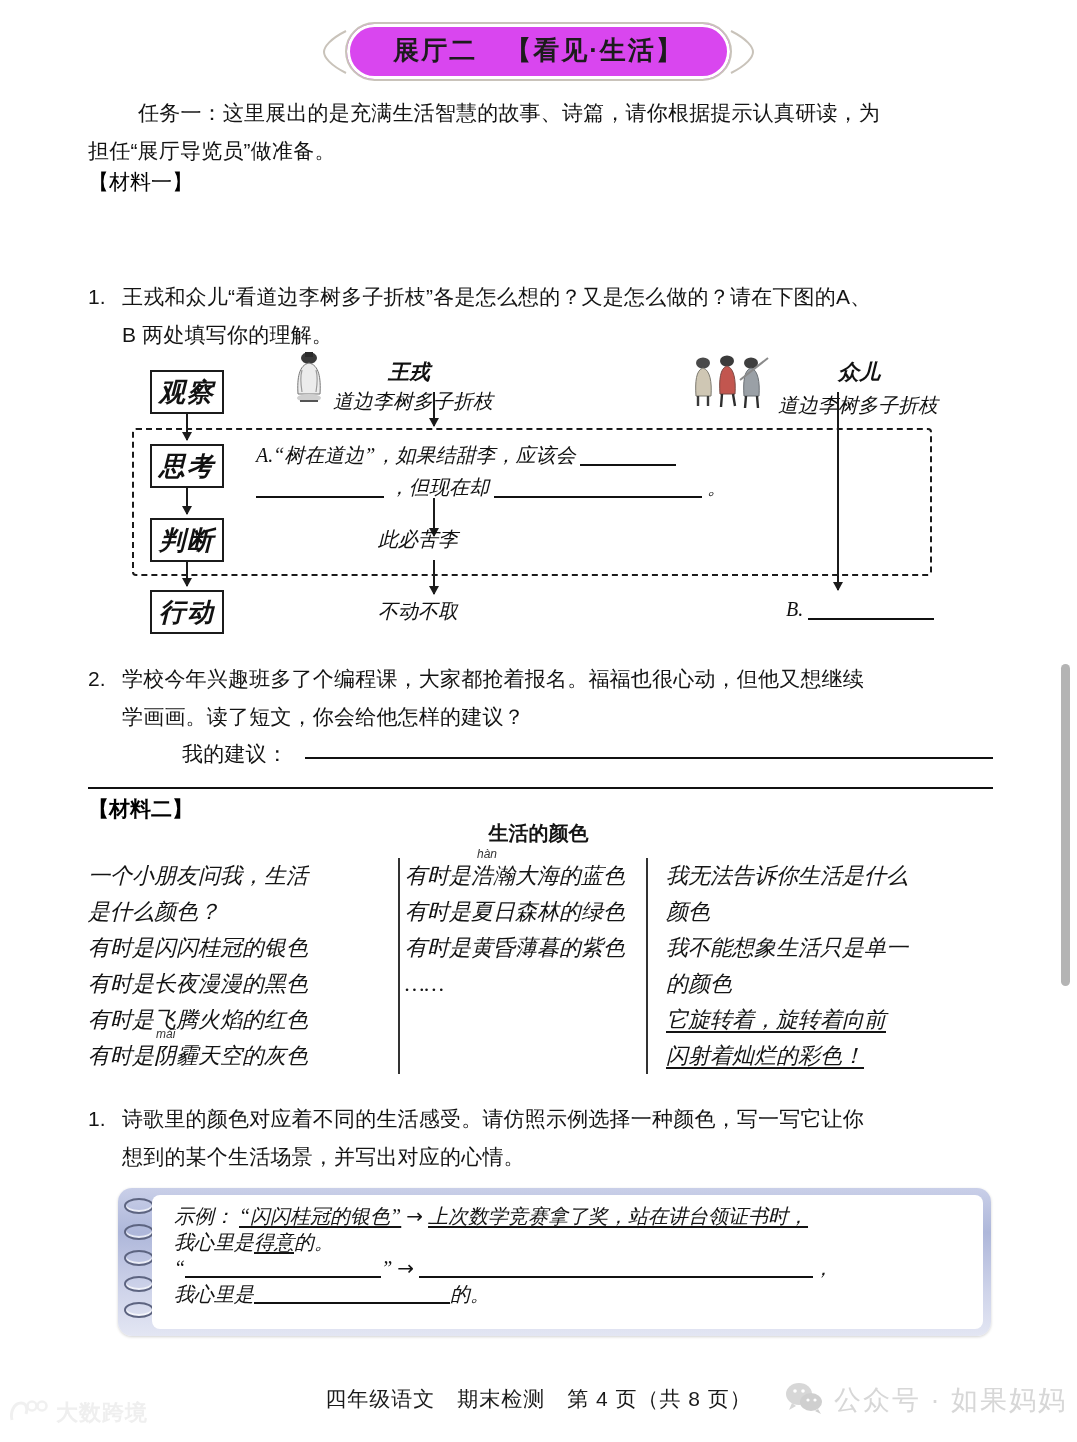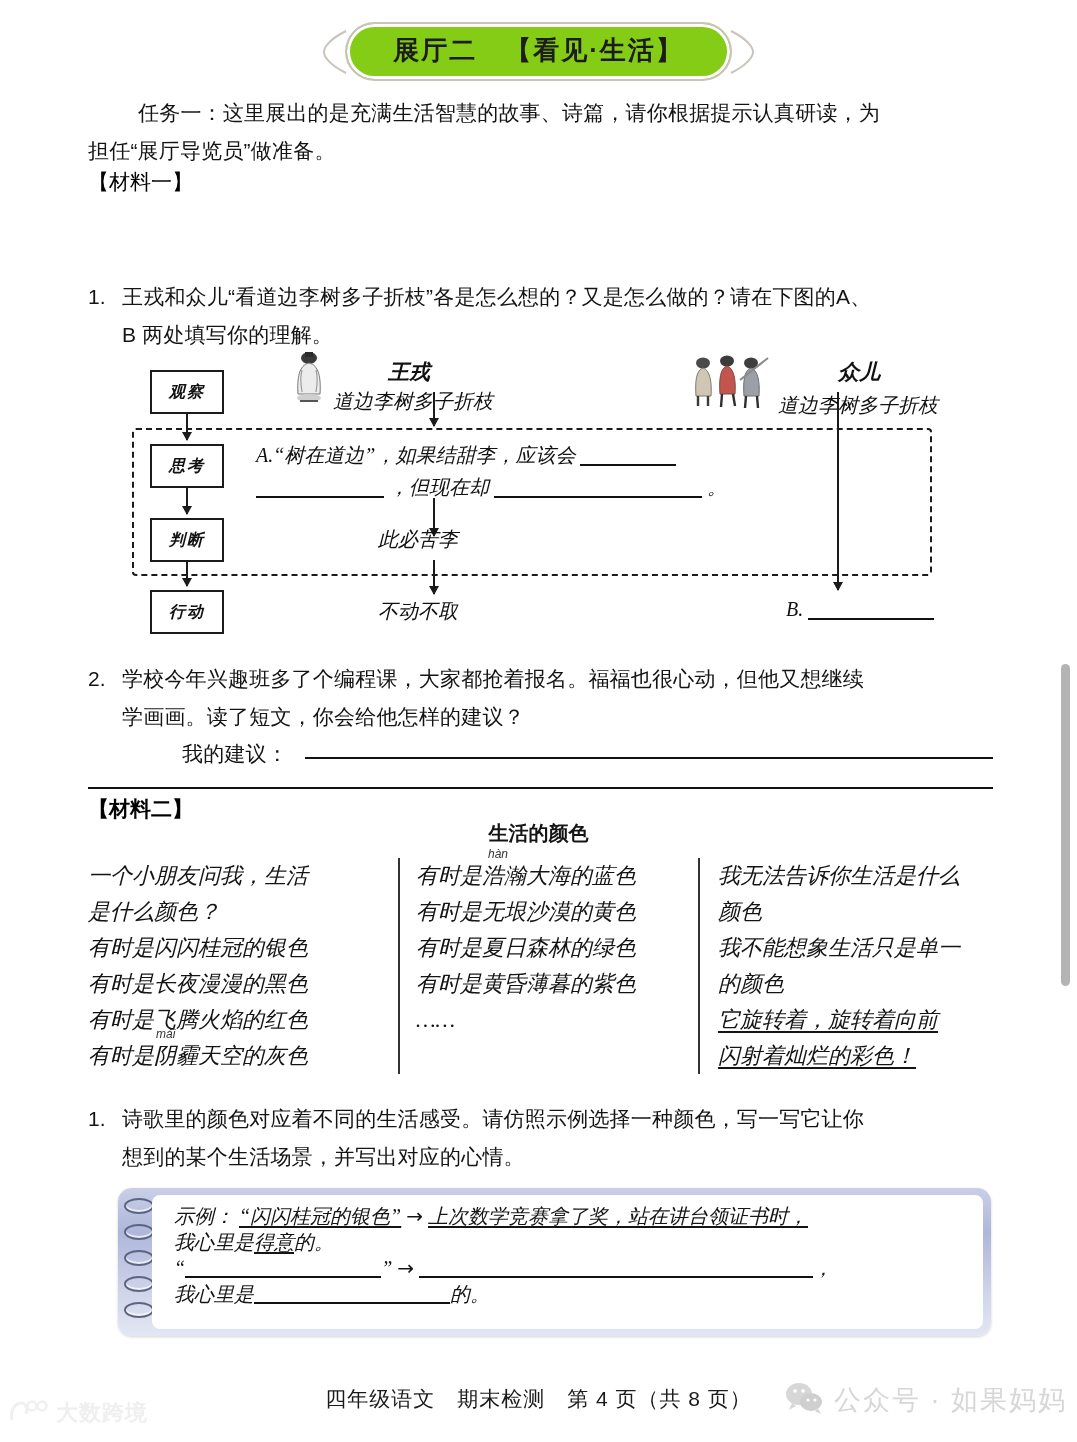--- a/index.html
+++ b/index.html
@@ -16,21 +16,21 @@
   .banner-wrap {
     position:absolute; left:0; top:22px; width:1077px;
     display:flex; justify-content:center; align-items:center;
   }
   .banner {
     position:relative;
     display:flex; align-items:center; justify-content:flex-end;
     padding: 9px 46px 11px 46px;
     border:2px solid #c9c3ba;
     border-radius: 30px;
-    background:#84cc16;
+    background:#d946ef;
     box-shadow: inset 0 0 0 3px #ffffff;
   }
   .banner-text {
     font-family:"Liberation Sans","DejaVu Sans",sans-serif;
     font-size:26px; font-weight:700; color:#1c1c1c; letter-spacing:2px;
     white-space:nowrap;
   }
   .banner-wing { position:absolute; top:50%; transform:translateY(-50%); width:26px; height:46px; }
   .banner-wing.left  { left:-25px; }
   .banner-wing.right { right:-25px; }
@@ -70,21 +70,21 @@
   .q1 { left:88px; top:278px; width:905px; }
   .q2 { left:88px; top:660px; width:905px; }
   .q3 { left:88px; top:1100px; width:905px; }
 
   
   .flow { position:absolute; left:88px; top:350px; width:905px; height:295px; }
   .fbox {
     position:absolute; border:2px solid #1b1b1b; background:#fff;
     display:flex; align-items:center; justify-content:center;
     font-family:"Liberation Serif","DejaVu Serif",serif; font-style:italic;
-    font-weight:700; font-size:16px; color:#111; letter-spacing:2px;
+    font-weight:700; font-size:26px; color:#111; letter-spacing:2px;
     width:74px; height:44px;
   }
   .fbox.b1 { left:62px; top:20px; }
   .fbox.b2 { left:62px; top:94px; }
   .fbox.b3 { left:62px; top:168px; }
   .fbox.b4 { left:62px; top:240px; }
 
   .dashbox {
     position:absolute; left:44px; top:78px; width:800px; height:148px;
     border:2px dashed #1b1b1b; border-radius:4px;
@@ -131,21 +131,21 @@
     position:absolute; left:0; top:820px; width:1077px; text-align:center;
     font-family:"Liberation Sans","DejaVu Sans",sans-serif;
     font-size:20px; font-weight:700; color:#141414;
   }
   .poem-cols {
     position:absolute; left:88px; top:858px; width:905px;
     display:flex;
   }
   .pcol { position:relative; }
   .pcol1 { width:310px; padding-right:14px; }
-  .pcol2 { width:300px; padding-left:16px; border-left:2px solid #333; }
+  .pcol2 { width:248px; padding-left:5px; border-left:2px solid #333; }
   .pcol3 { width:295px; padding-left:18px; border-left:2px solid #333; }
   .pline {
     font-family:"Liberation Serif","DejaVu Serif",serif; font-style:italic;
     font-size:22px; line-height:36px; color:#141414; white-space:nowrap;
     position:relative;
   }
   .pline.ul { text-decoration:underline; text-underline-offset:4px; }
   .pinyin {
     position:absolute; font-family:"Liberation Sans","DejaVu Sans",sans-serif;
     font-size:12px; color:#333; line-height:12px;
@@ -355,21 +355,20 @@
         <span class="pinyin" style="left:68px; top:-10px;">mái</span>
         <span>有时是阴霾天空的灰色</span>
       </div>
     </div>
 
     <div class="pcol pcol2">
       <div class="pline">
         <span class="pinyin" style="left:72px; top:-10px;">hàn</span>
         <span>有时是浩瀚大海的蓝色</span>
       </div>
-      <div class="pline">有时是无垠沙漠的黄色</div>
       <div class="pline">有时是夏日森林的绿色</div>
       <div class="pline">有时是黄昏薄暮的紫色</div>
       <div class="pline">……</div>
     </div>
 
     <div class="pcol pcol3">
       <div class="pline">我无法告诉你生活是什么</div>
       <div class="pline">颜色</div>
       <div class="pline">我不能想象生活只是单一</div>
       <div class="pline">的颜色</div>

